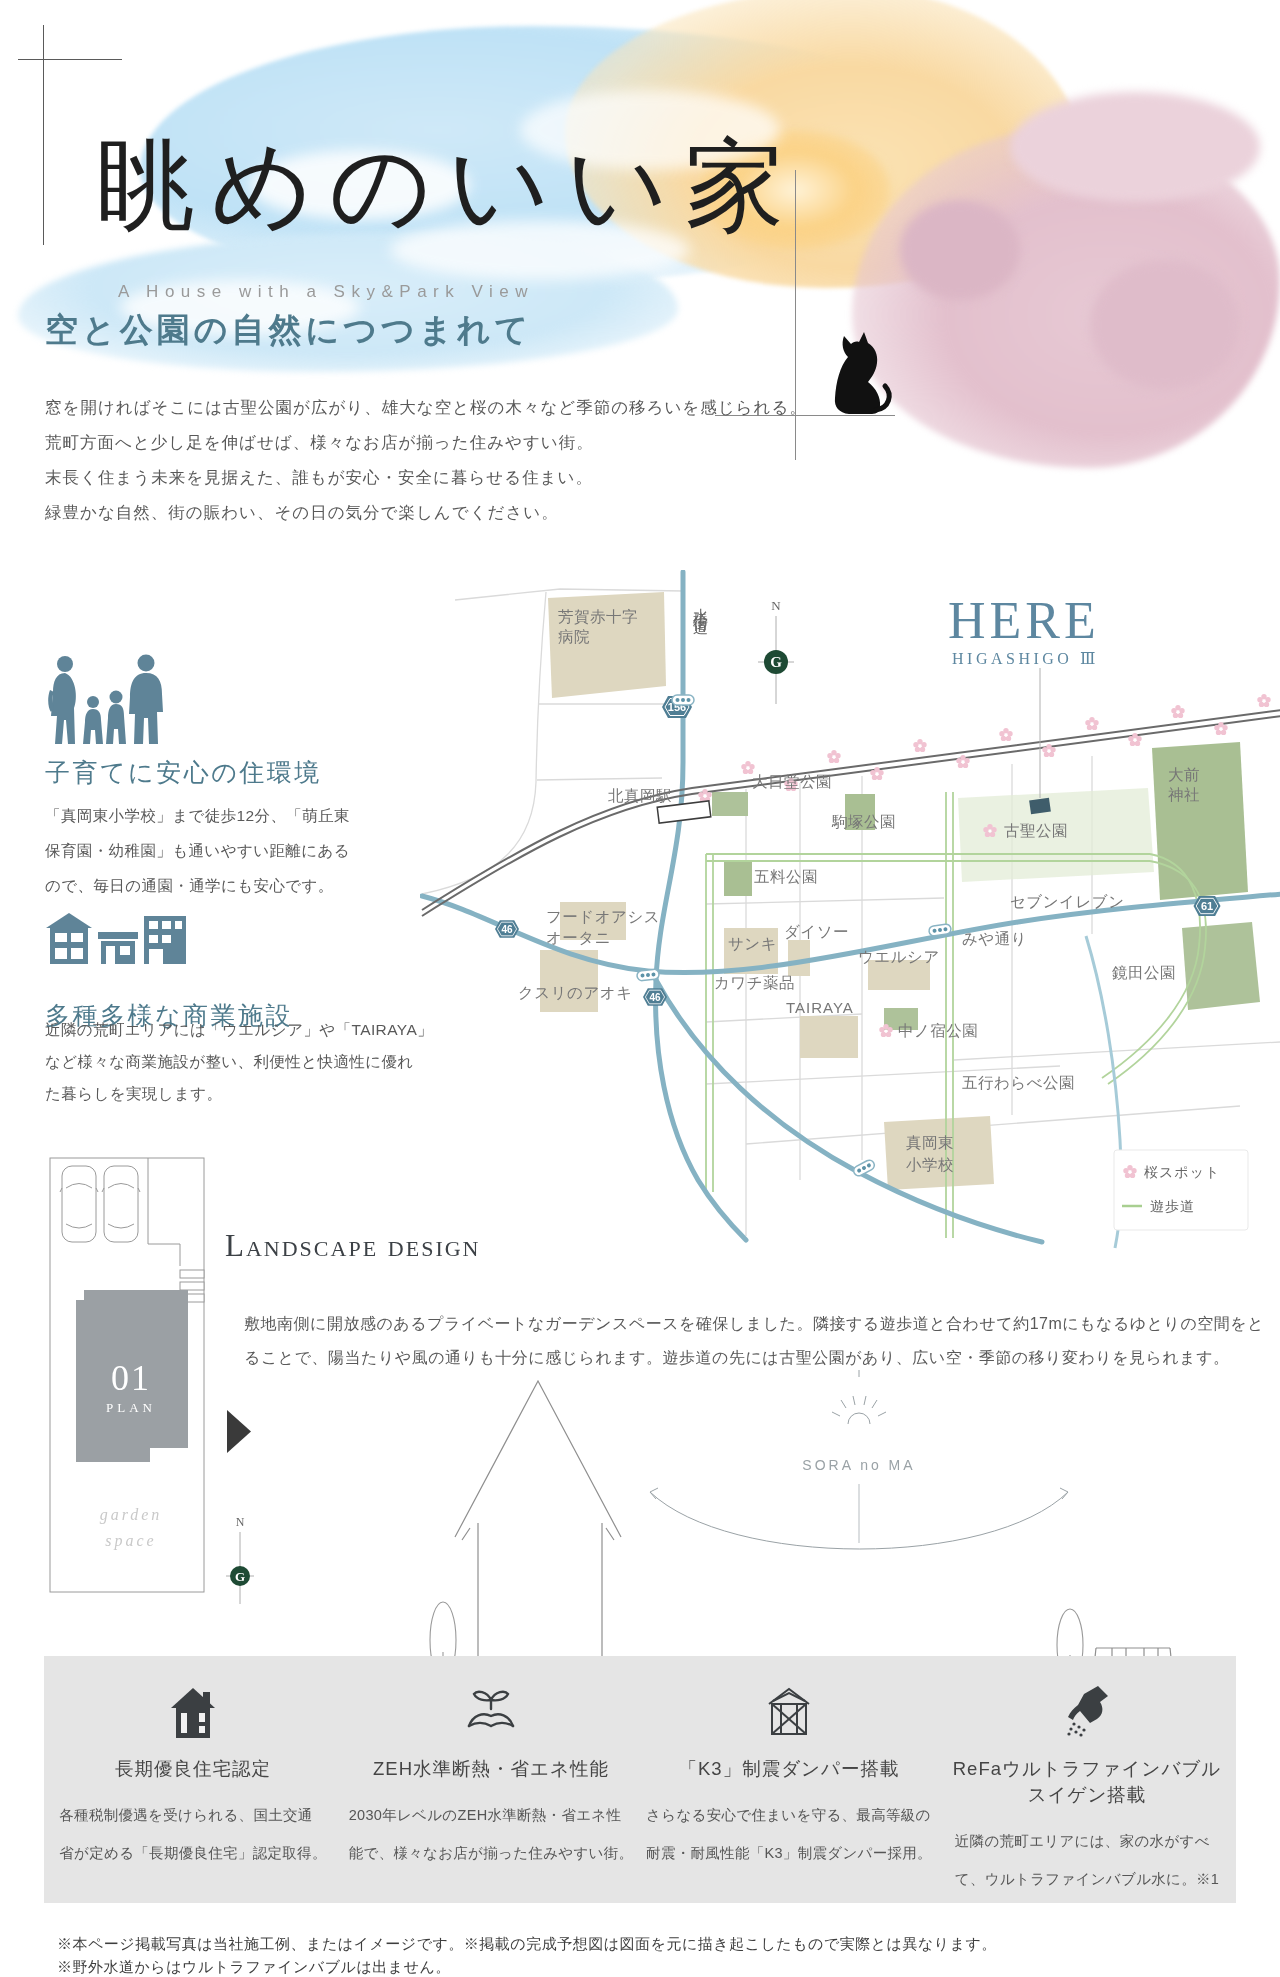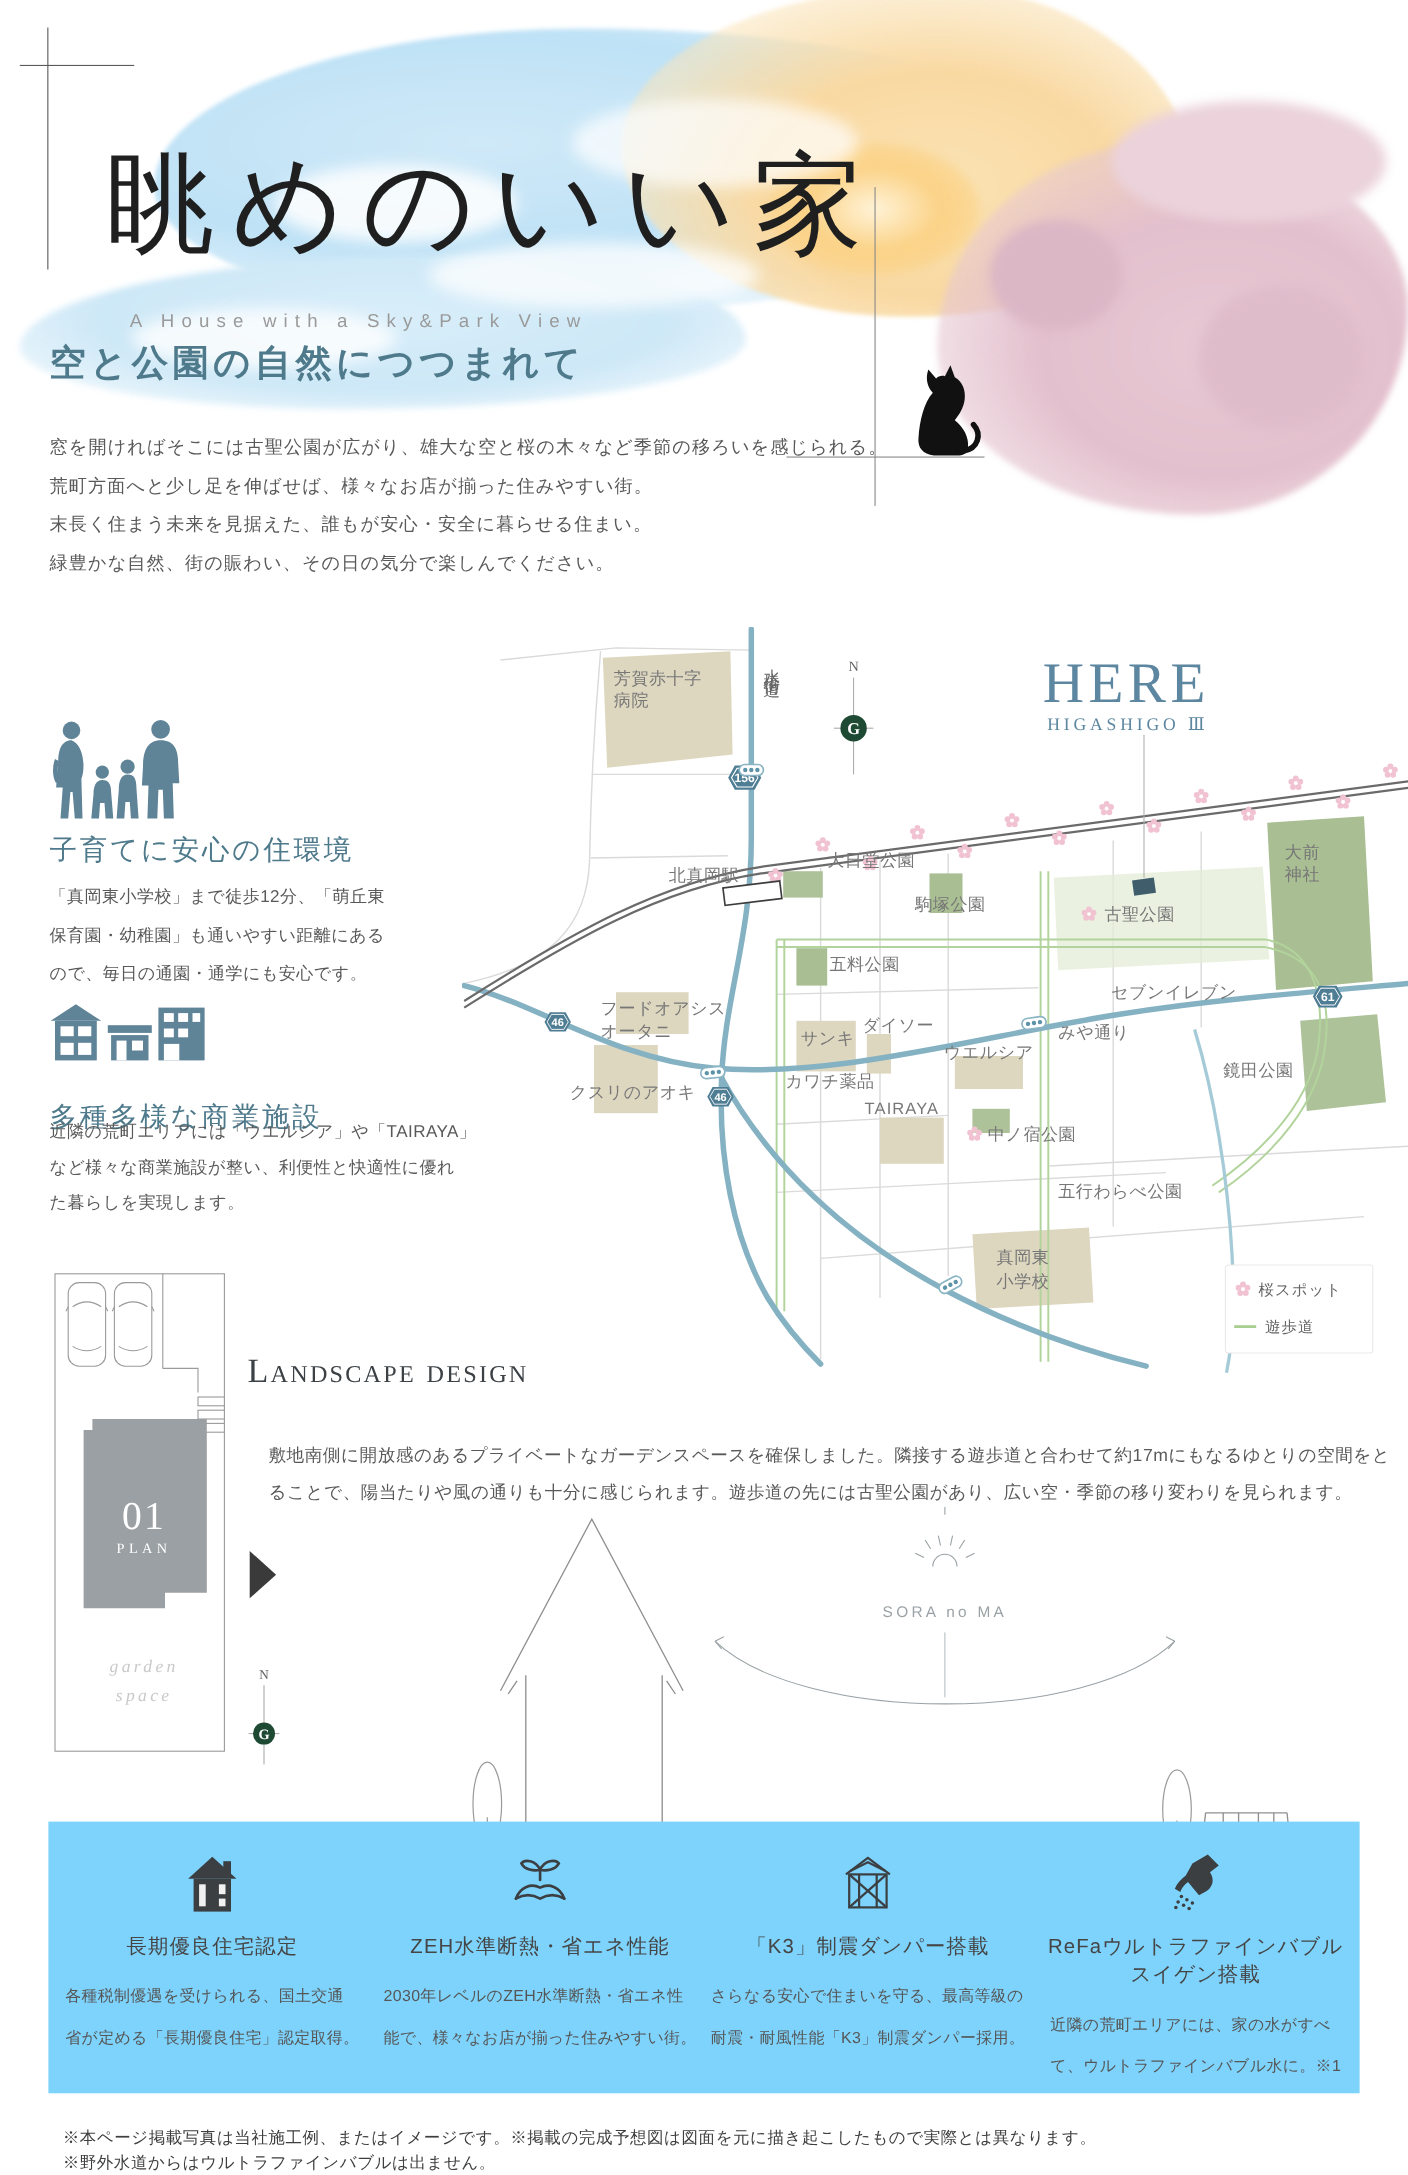--- a/index.html
+++ b/index.html
@@ -62,21 +62,21 @@
   .plan-lab{font-family:"Liberation Serif","DejaVu Serif",serif;font-size:13px;fill:#fff;letter-spacing:4px;text-anchor:middle;}
   .garden-t{font-family:"Liberation Serif","DejaVu Serif",serif;font-style:italic;font-size:16px;
     fill:#c9c9c9;letter-spacing:3px;text-anchor:middle;}
 
   
   .ld-heading{left:225px;top:1228px;font-family:"Liberation Serif","DejaVu Serif",serif;
     font-variant:small-caps;font-size:31px;color:#3c4146;letter-spacing:2px;}
   .ld-body{left:244px;top:1283px;font-size:16px;color:#595959;line-height:34px;letter-spacing:.5px;white-space:nowrap;margin-top:24px;}
 
   
-  .band{left:44px;top:1656px;width:1192px;height:247px;background:#7dd3fc;display:flex;}
+  .band{left:44px;top:1656px;width:1192px;height:247px;background:#e5e5e5;display:flex;}
   .bf-col{width:298px;display:flex;flex-direction:column;align-items:center;padding-top:26px;box-sizing:border-box;}
   .bf-icon{height:58px;display:flex;align-items:center;justify-content:center;}
   .bf-title{margin-top:16px;font-size:18.5px;color:#454545;letter-spacing:1px;text-align:center;line-height:26px;font-weight:500;}
   .bf-body{margin-top:14px;font-size:14.5px;color:#565656;line-height:38px;letter-spacing:.3px;}
 
   .footer{left:57px;top:1932px;font-size:15px;color:#3e3e3e;line-height:23px;letter-spacing:.5px;white-space:nowrap;}
 </style>
 </head>
 <body>
 

